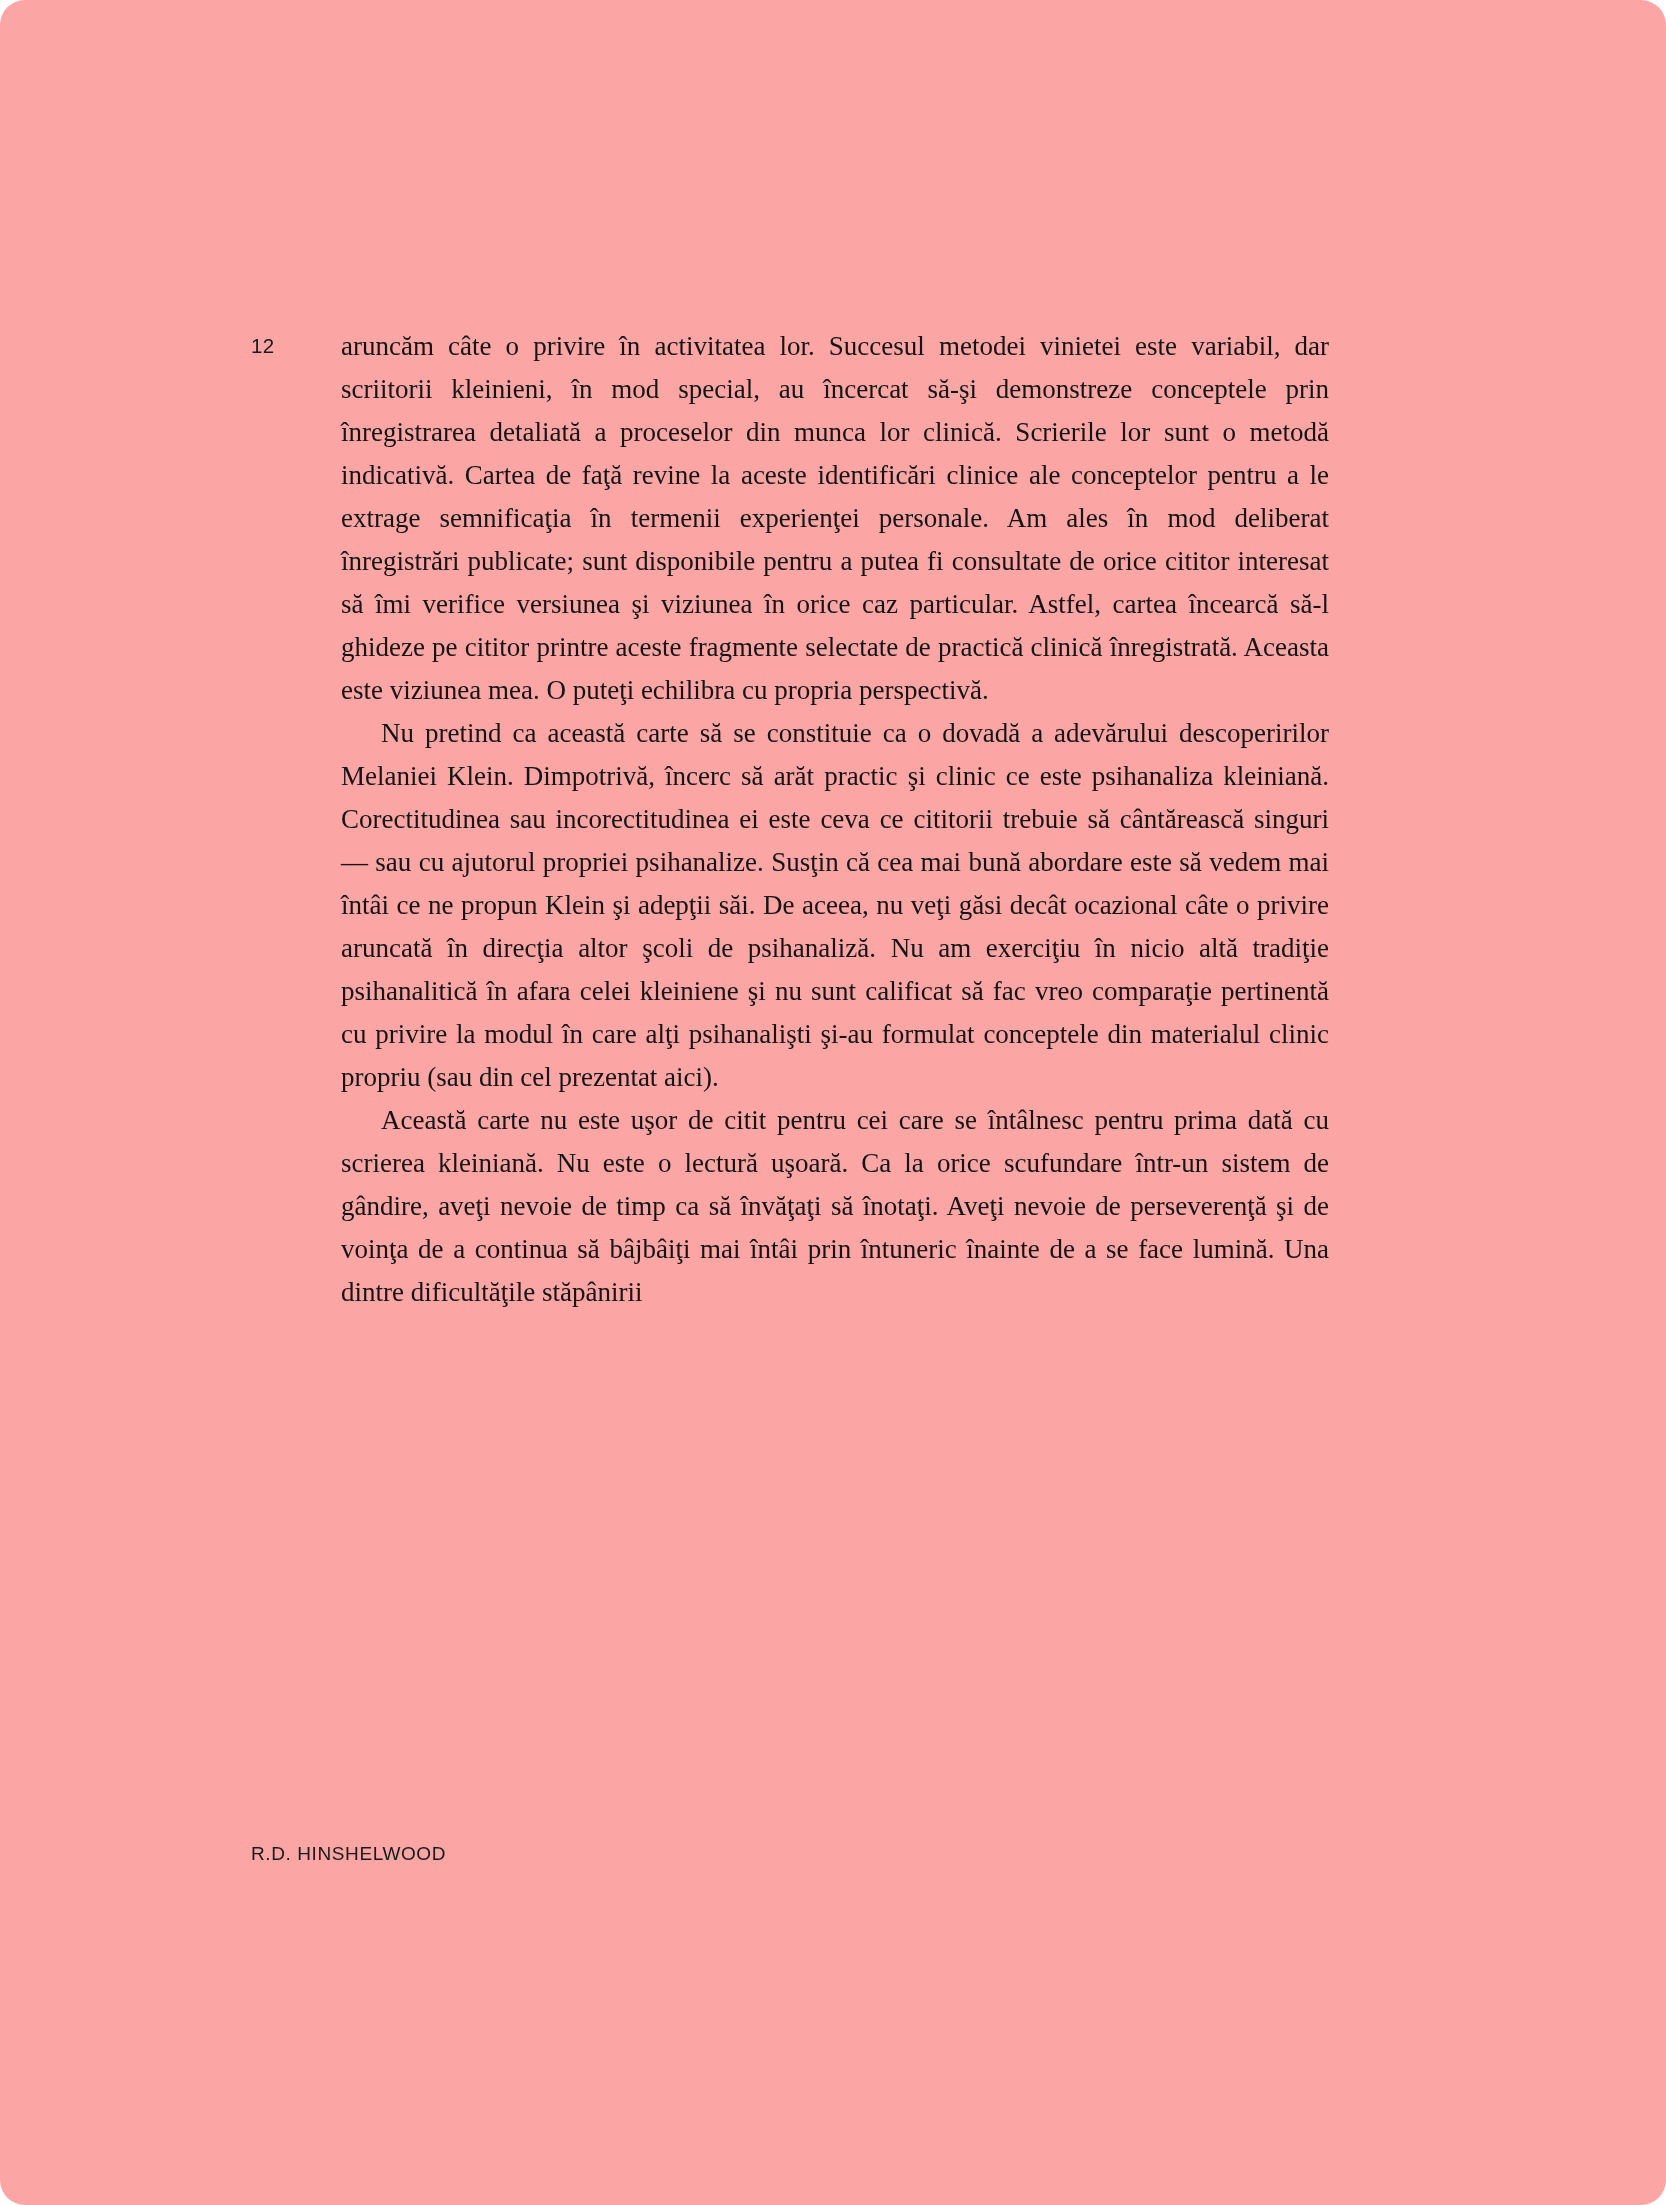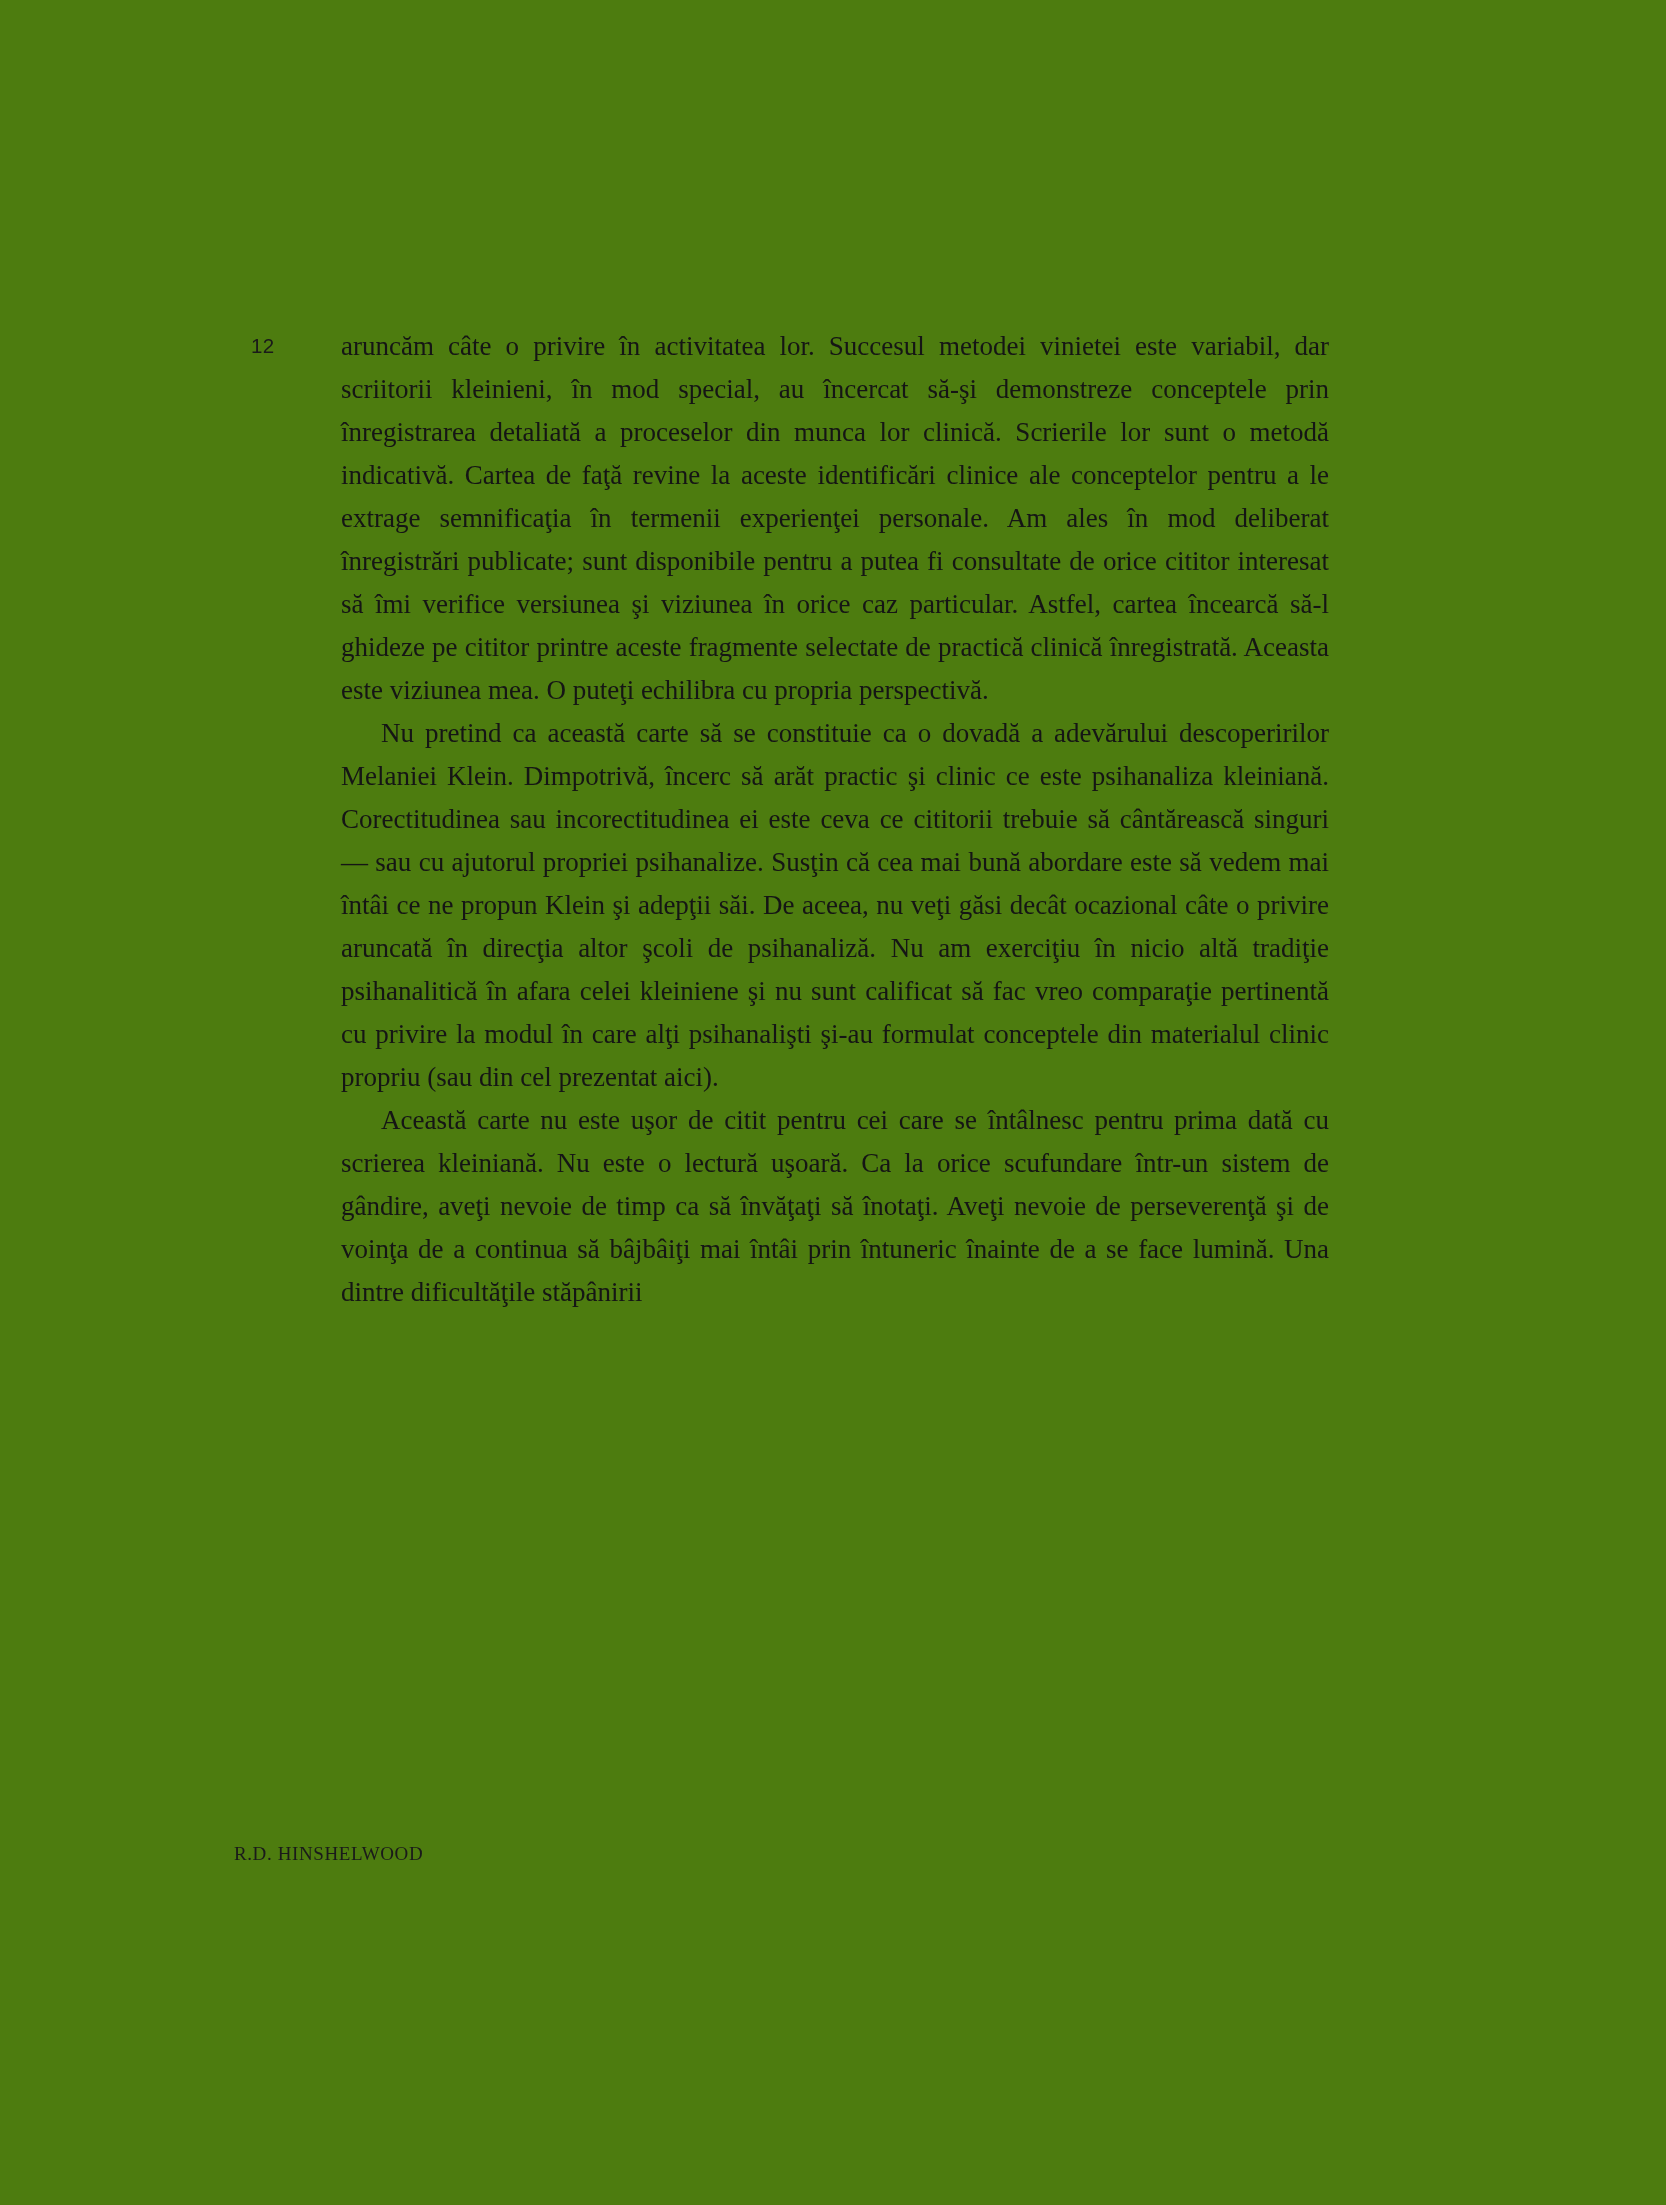--- a/index.html
+++ b/index.html
@@ -12,21 +12,22 @@
     height: 2205px;
     position: relative;
     font-family: "Liberation Serif", serif;
     color: #1a1a1a;
     overflow: hidden;
   }
 
   .page {
     position: absolute;
     inset: 0;
-    background: #4d7c0f;
+    background: #fca5a5;
+    border-radius: 25px;
   }
 
   
   .folio {
     position: absolute;
     left: 251px;
     top: 334px;
     width: 68px;
     text-align: left;
     font-family: "Liberation Sans", sans-serif;
@@ -53,23 +54,23 @@
     color: #151515;
     hyphens: manual;
   }
   .para + .para {
     text-indent: 40px;
   }
 
   
   .runningfoot {
     position: absolute;
-    left: 234px;
+    left: 251px;
     top: 1843px;
-    font-family: Liberation Serif, serif;
+    font-family: Liberation Sans, sans-serif;
     font-size: 19px;
     letter-spacing: 0.6px;
     color: #1a1a1a;
   }
 </style>
 </head>
 <body>
 
 <div class="page">
 

